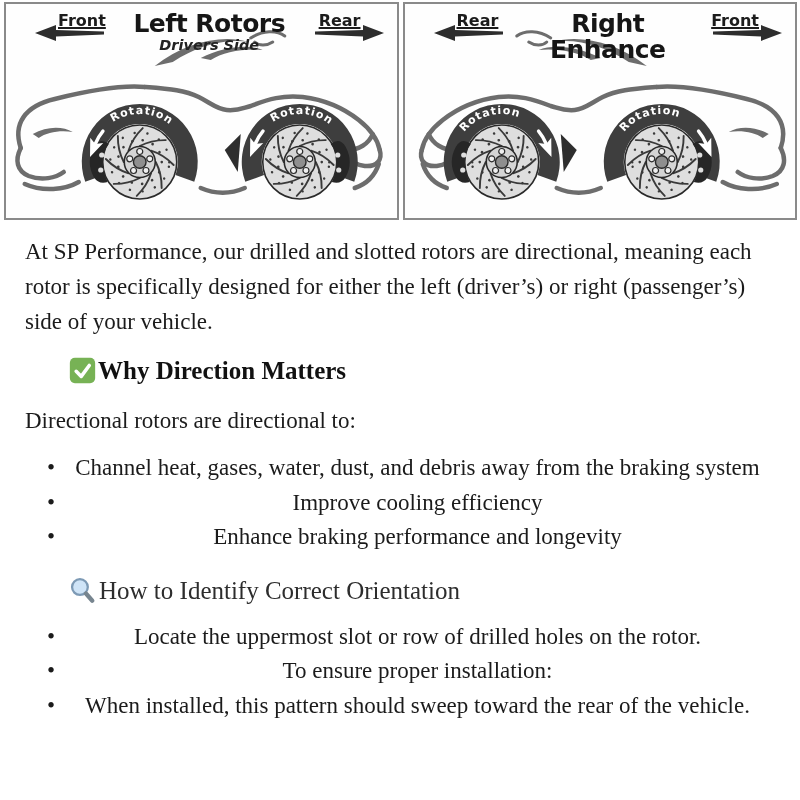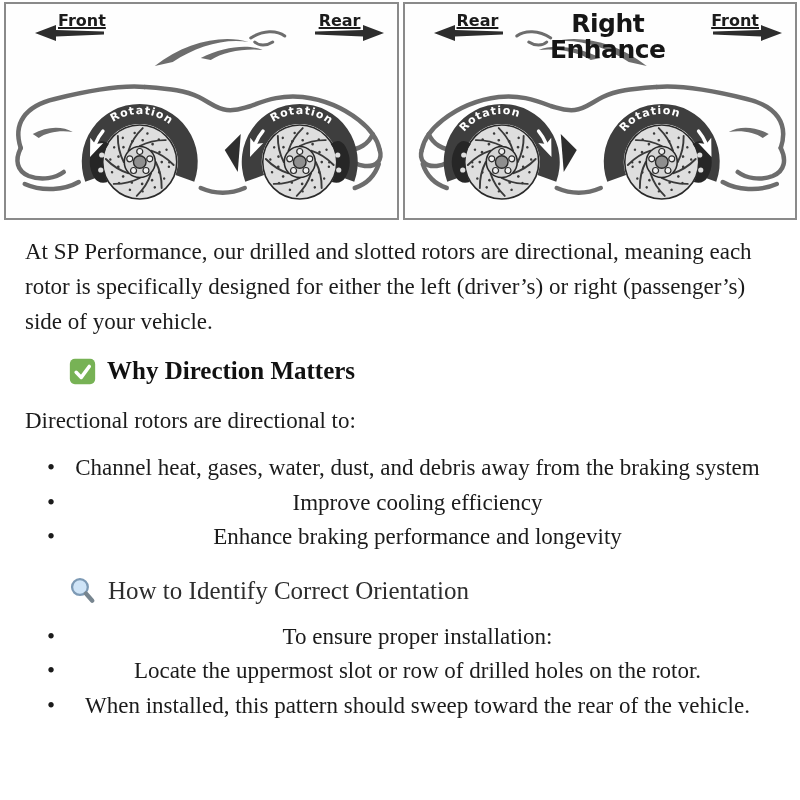--- a/index.html
+++ b/index.html
@@ -36,21 +36,21 @@
   .dir.left  .dir-text { left:24px; }
   .dir.right .dir-text { right:24px; }
   .dir.left  svg { position:absolute; left:0;  top:14px; }
   .dir.right svg { position:absolute; right:0; top:14px; }
   .car-svg { position:absolute; left:0; top:0; width:100%; height:100%; }
   .defs-holder { position:absolute; width:0; height:0; }
   
   article { padding:0 30px 0 25px; font-size:23px; }
   .intro { margin:14px 0 0; line-height:35px; max-width:737px; }
   h2 {
-    display:flex; align-items:center; gap:11px;
+    display:flex; gap:2px;
     font-size:25px; font-weight:bold; margin:18px 0 0; color:#111;padding-left:44px;
   }
   h2.h2-light { font-weight:normal; color:#2d2d2d; margin-top:22px;font-family:Liberation Serif, serif; }
   h2 .emoji { flex:0 0 auto; display:inline-flex; }
   .lead { margin:18px 0 0; line-height:35px; }
   ul { list-style:none; margin:13px 0 0; padding:0 0 0 22px; }
   li {
     position:relative; padding-left:18px; line-height:34.5px; max-width:706px;text-align:center;
   }
   li::before { content:"\2022"; position:absolute; left:0; top:0; }
@@ -127,20 +127,24 @@
   <div class="diagram">
 
     <section class="panel">
       <div class="panel-header">
         <div class="dir left">
           <span class="dir-text">Front</span>
           <svg width="72" height="18" viewBox="0 0 72 18">
               <path d="M70 7.4 L22 6 L22 1 L1 9 L22 17 L22 12.6 L70 10.6 Z" fill="#2d2d2d"></path>
             </svg>
         </div>
+        <div class="title-block">
+          <div class="panel-title">Left Rotors</div>
+          <div class="panel-subtitle">Drivers Side</div>
+        </div>
         <div class="dir right">
           <span class="dir-text">Rear</span>
           <svg width="72" height="18" viewBox="0 0 72 18">
               <path d="M2 7.4 L50 6 L50 1 L71 9 L50 17 L50 12.6 L2 10.6 Z" fill="#2d2d2d"></path>
             </svg>
         </div>
       </div>
       <svg class="car-svg" viewBox="0 0 389 214" preserveAspectRatio="xMidYMax meet">
         <use href="#carbody"></use>
         <path id="arcLF" d="M 92,133 A 48 48 0 0 1 174,133" fill="none"></path>
@@ -225,18 +229,18 @@
       <span class="emoji">
         <svg width="28" height="28" viewBox="0 0 32 32">
             <circle cx="12.5" cy="11.5" r="9" fill="#cfe4f7" stroke="#7d9ab5" stroke-width="2.6"></circle>
             <line x1="19.5" y1="19" x2="26.5" y2="27" stroke="#77858f" stroke-width="5.2" stroke-linecap="round"></line>
           </svg>
       </span>
       <span>How to Identify Correct Orientation</span>
     </h2>
 
     <ul class="second">
+      <li>Locate the uppermost slot or row of drilled holes on the rotor.</li>
       <li>To ensure proper installation:</li>
-      <li>Locate the uppermost slot or row of drilled holes on the rotor.</li>
       <li>When installed, this pattern should sweep toward the rear of the vehicle.</li>
     </ul>
   </article>
 </div>
 
 </body></html>

